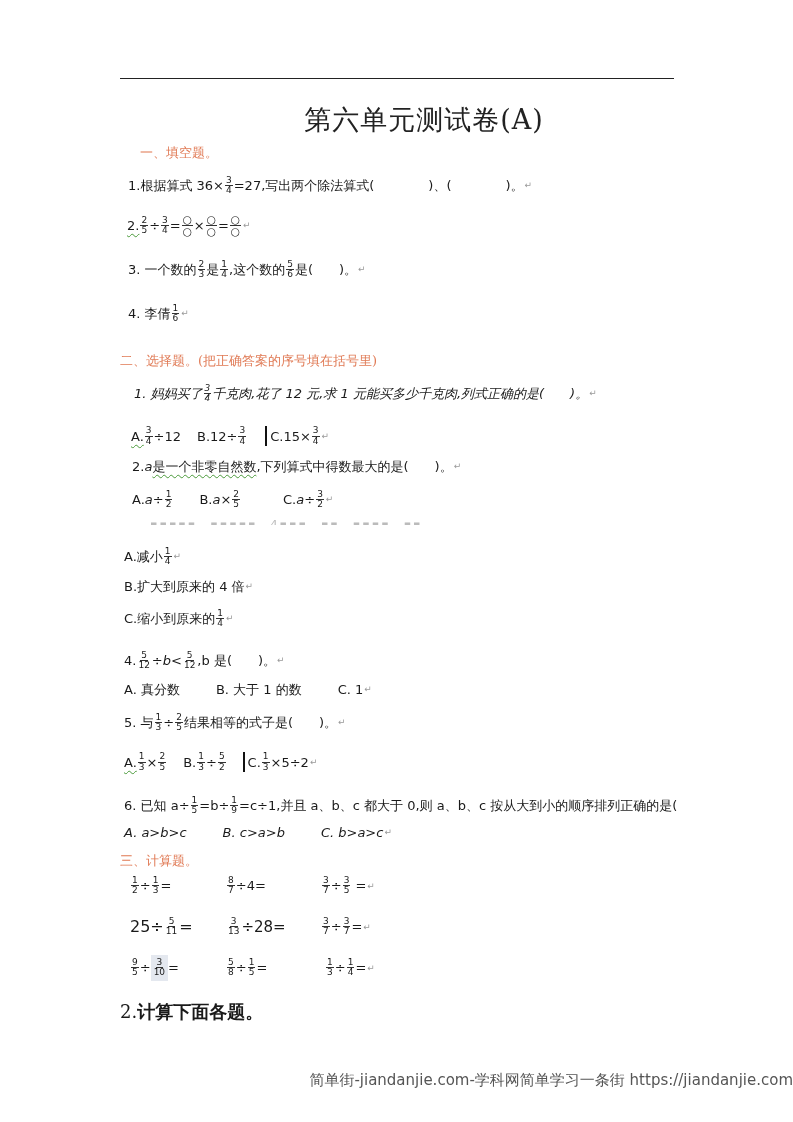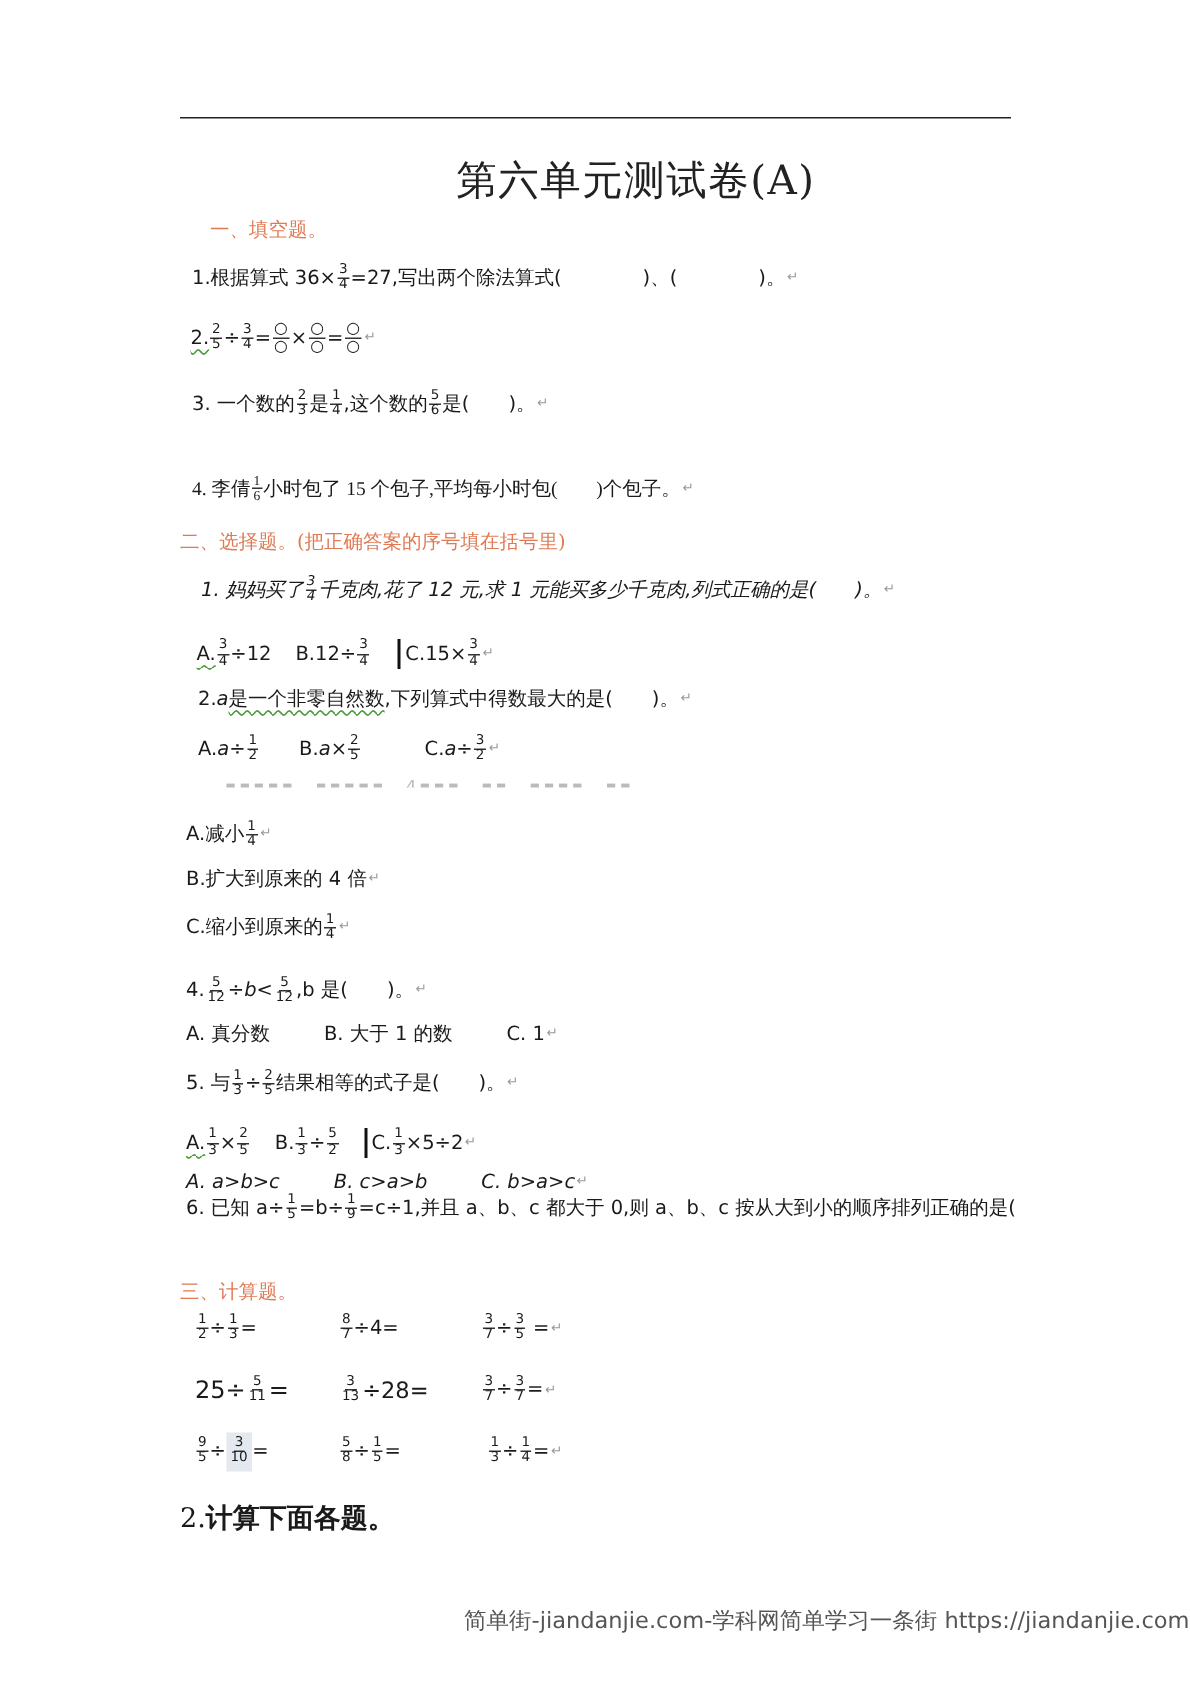--- a/index.html
+++ b/index.html
@@ -103,27 +103,26 @@
     </span>
   <span>,这个数的</span>
   <span class="frac">
       <span class="num">5</span>
       <span class="den">6</span>
     </span>
   <span>是(　　)。</span>
   <span class="para">↵</span>
 </div>
 
-<div class="line" style="left:128px;top:316px;font-family:Liberation Serif, serif;">
+<div class="line" style="left:128px;top:304px;">
   <span>4. 李倩</span>
   <span class="frac">
       <span class="num">1</span>
       <span class="den">6</span>
     </span>
-  <span>小时包了 15 个包子,平均每小时包(　　)个包子。</span>
   <span class="para">↵</span>
 </div>
 
 <div class="section-head" style="left:120px;top:352px;">二、选择题。(把正确答案的序号填在括号里)</div>
 
 <div class="line" style="left:134px;top:384px;font-style:italic;">
   <span>1. 妈妈买了</span>
   <span class="frac">
       <span class="num">3</span>
       <span class="den">4</span>
@@ -312,21 +311,21 @@
       <span class="den">5</span>
     </span>
   <span>=b÷</span>
   <span class="frac">
       <span class="num">1</span>
       <span class="den">9</span>
     </span>
   <span>=c÷1,并且 a、b、c 都大于 0,则 a、b、c 按从大到小的顺序排列正确的是(</span>
 </div>
 
-<div class="line" style="left:124px;top:782px;">
+<div class="line" style="left:124px;top:826px;">
   <span class="ital">A. a&gt;b&gt;c</span>
   <span class="sp" style="width:36px"></span>
   <span class="ital">B. c&gt;a&gt;b</span>
   <span class="sp" style="width:36px"></span>
   <span class="ital">C. b&gt;a&gt;c</span>
   <span class="para">↵</span>
 </div>
 
 <div class="section-head" style="left:120px;top:852px;">三、计算题。</div>
 

